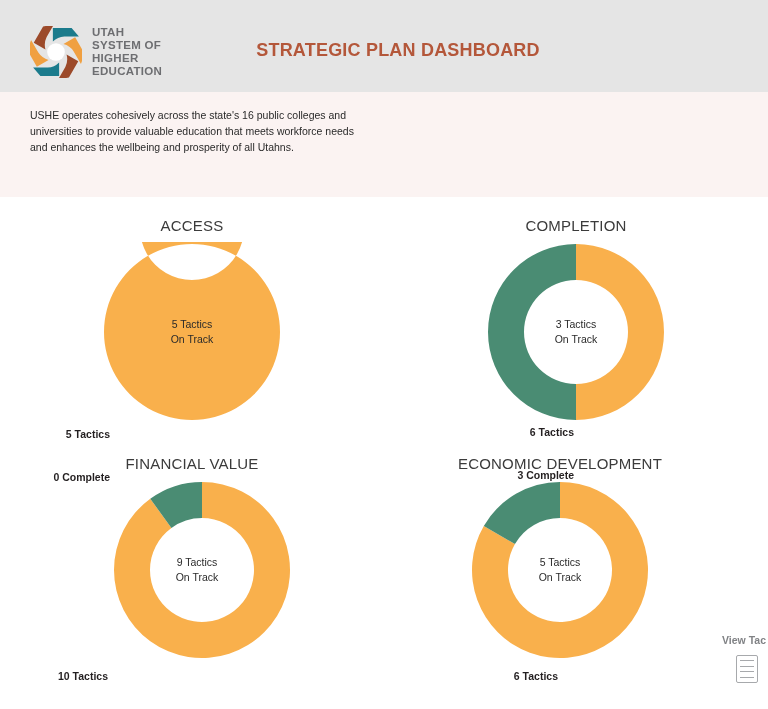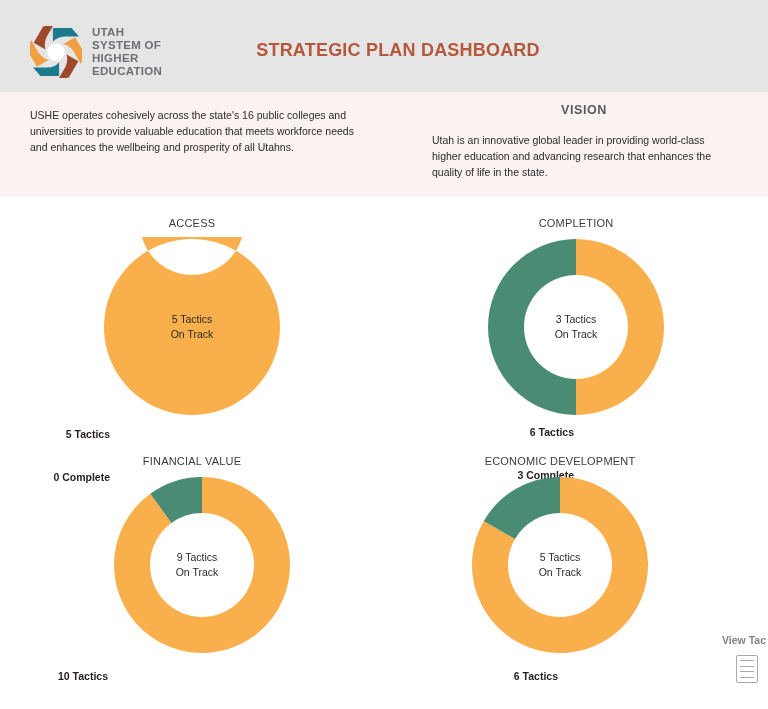--- a/index.html
+++ b/index.html
@@ -88,21 +88,21 @@
     height: 512px;
   }
   .chart-cell { position: absolute; }
   .cell-access     { left: 0;   top: 20px;  width: 384px; height: 245px; }
   .cell-completion { left: 384px; top: 20px;  width: 384px; height: 245px; }
   .cell-financial  { left: 0;   top: 258px; width: 384px; height: 254px; }
   .cell-economic   { left: 368px; top: 258px; width: 384px; height: 254px; }
 
   .chart-title {
     text-align: center;
-    font-size: 11px;
+    font-size: 15px;
     font-weight: normal;
     letter-spacing: .2px;
     color: #3b3b3b;
   }
   .donut-holder {
     position: relative;
     width: 100%;
     margin-top: 8px;
   }
   .donut-svg { display: block; margin: 0 auto; }
@@ -201,24 +201,20 @@
 EDUCATION</span>
   </div>
 
   <div class="dash-title">STRATEGIC PLAN DASHBOARD</div>
 </div>
 
 <div class="mv-band">
   <div class="mv-col left">
     <div class="mv-body">USHE operates cohesively across the state's 16 public colleges and universities to provide valuable education that meets workforce needs and enhances the wellbeing and prosperity of all Utahns.</div>
   </div>
-  <div class="mv-col right">
-    <div class="mv-head">VISION</div>
-    <div class="mv-body">Utah is an innovative global leader in providing world-class higher education and advancing research that enhances the quality of life in the state.</div>
-  </div>
 </div>
 
 <div class="charts">
 
   <div class="chart-cell cell-access">
     <div class="chart-title">ACCESS</div>
     <div class="donut-holder" style="height: 180px;">
         <svg class="donut-svg" width="180" height="180" viewBox="0 0 180 180">
           <path d="M 90 2 A 88 88 0 1 1 89.99 2 Z M 90 38 A 52 52 0 1 0 89.99 38 Z" fill-rule="evenodd" fill="#f9b04c"></path>
         </svg>

